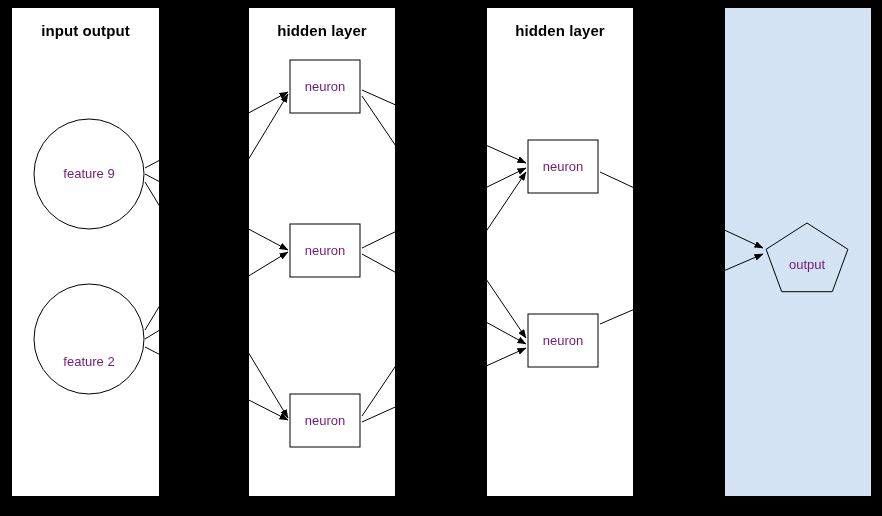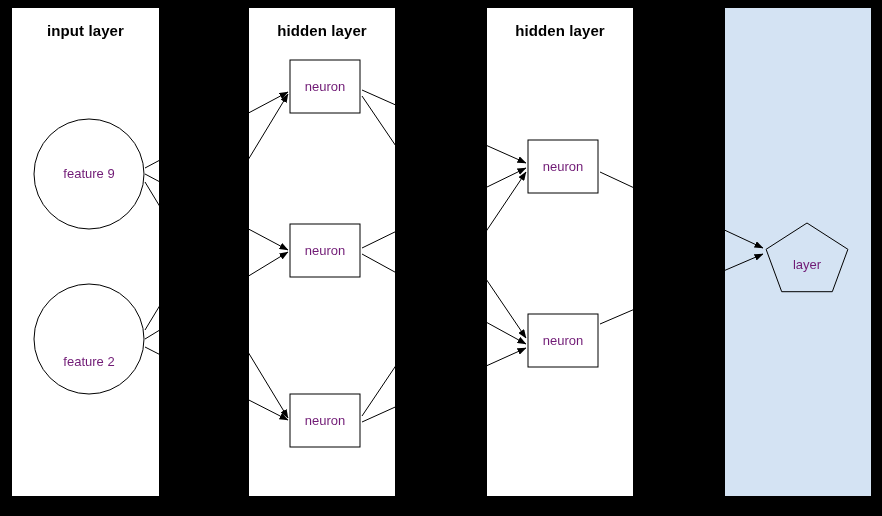--- a/index.html
+++ b/index.html
@@ -115,21 +115,21 @@
           <line x1="362" y1="254" x2="526" y2="344" stroke="#000000" stroke-width="1" marker-end="url(#arrowhead-input-layer)"></line>
           <line x1="362" y1="416" x2="526" y2="172" stroke="#000000" stroke-width="1" marker-end="url(#arrowhead-input-layer)"></line>
           <line x1="362" y1="422" x2="526" y2="348" stroke="#000000" stroke-width="1" marker-end="url(#arrowhead-input-layer)"></line>
           <line x1="600" y1="172" x2="763" y2="248" stroke="#000000" stroke-width="1" marker-end="url(#arrowhead-input-layer)"></line>
           <line x1="600" y1="324" x2="763" y2="254" stroke="#000000" stroke-width="1" marker-end="url(#arrowhead-input-layer)"></line>
         </svg>
         <svg class="node-svg" width="882" height="516" viewBox="0 0 882 516" style="left: -12px; top: -8px;">
           <circle cx="89" cy="174" r="55" fill="none" stroke="#000000" stroke-width="1"></circle>
           <circle cx="89" cy="339" r="55" fill="none" stroke="#000000" stroke-width="1"></circle>
         </svg>
-        <div class="layer-title" style="top: 14px;">input layer</div>
+        <div class="layer-title" style="top: 14px;">input output</div>
         <div class="node-label" style="left: 17px; top: 159px; width: 120px;">feature 9</div>
         <div class="node-label" style="left: 17px; top: 324px; width: 120px; margin-top: 23px;">feature 2</div>
       </div>
       <div class="layer-panel panel-bg-white" style="left: 249px; top: 8px; width: 146px; height: 488px;">
         <svg class="node-svg" width="882" height="516" viewBox="0 0 882 516" style="left: -249px; top: -8px;">
           <defs>
             <marker id="arrowhead-hidden-layer-1" markerWidth="9" markerHeight="7" refX="8.5" refY="3.5" orient="auto" markerUnits="userSpaceOnUse">
               <polygon points="0 0, 9 3.5, 0 7" fill="#000000"></polygon>
             </marker>
           </defs>
@@ -206,16 +206,16 @@
           <line x1="362" y1="248" x2="526" y2="168" stroke="#000000" stroke-width="1" marker-end="url(#arrowhead-output-layer)"></line>
           <line x1="362" y1="254" x2="526" y2="344" stroke="#000000" stroke-width="1" marker-end="url(#arrowhead-output-layer)"></line>
           <line x1="362" y1="416" x2="526" y2="172" stroke="#000000" stroke-width="1" marker-end="url(#arrowhead-output-layer)"></line>
           <line x1="362" y1="422" x2="526" y2="348" stroke="#000000" stroke-width="1" marker-end="url(#arrowhead-output-layer)"></line>
           <line x1="600" y1="172" x2="763" y2="248" stroke="#000000" stroke-width="1" marker-end="url(#arrowhead-output-layer)"></line>
           <line x1="600" y1="324" x2="763" y2="254" stroke="#000000" stroke-width="1" marker-end="url(#arrowhead-output-layer)"></line>
         </svg>
         <svg class="node-svg" width="882" height="516" viewBox="0 0 882 516" style="left: -725px; top: -8px;">
           <polygon points="807.0,223.0 847.9,249.3 832.3,291.7 781.7,291.7 766.1,249.3" fill="none" stroke="#000000" stroke-width="1"></polygon>
         </svg>
-        <div class="node-label" style="left: 22px; top: 250px; width: 120px;">layer</div>
+        <div class="node-label" style="left: 22px; top: 250px; width: 120px;">output</div>
       </div>
     </div>
 </div>
 
 </body></html>

